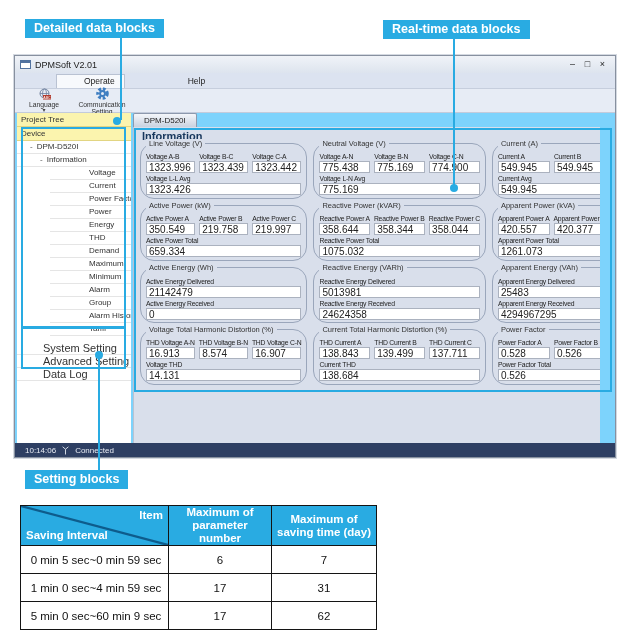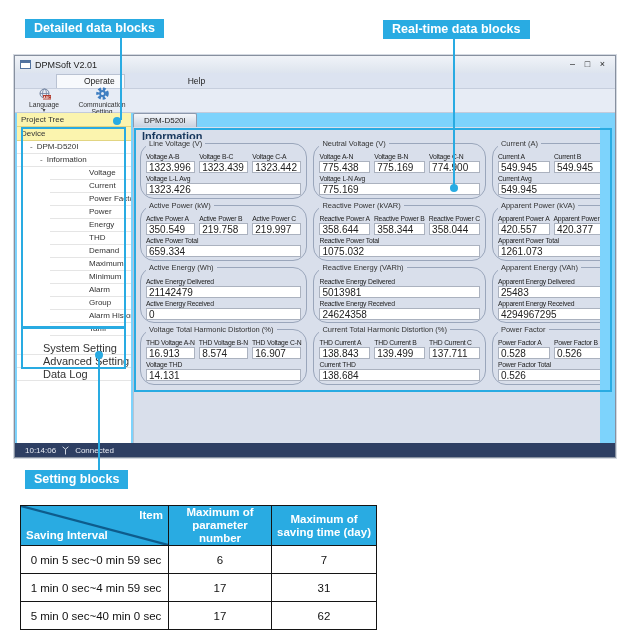--- a/index.html
+++ b/index.html
@@ -434,20 +434,20 @@
           <td class="c1">0 min 5 sec~0 min 59 sec</td>
           <td>6</td>
           <td>7</td>
         </tr>
         <tr>
           <td class="c1">1 min 0 sec~4 min 59 sec</td>
           <td>17</td>
           <td>31</td>
         </tr>
         <tr>
-          <td class="c1">5 min 0 sec~40 min 0 sec</td>
+          <td class="c1">5 min 0 sec~60 min 9 sec</td>
           <td>17</td>
           <td>62</td>
         </tr>
       </tbody>
   </table>
 
 </div>
 
 </body></html>

